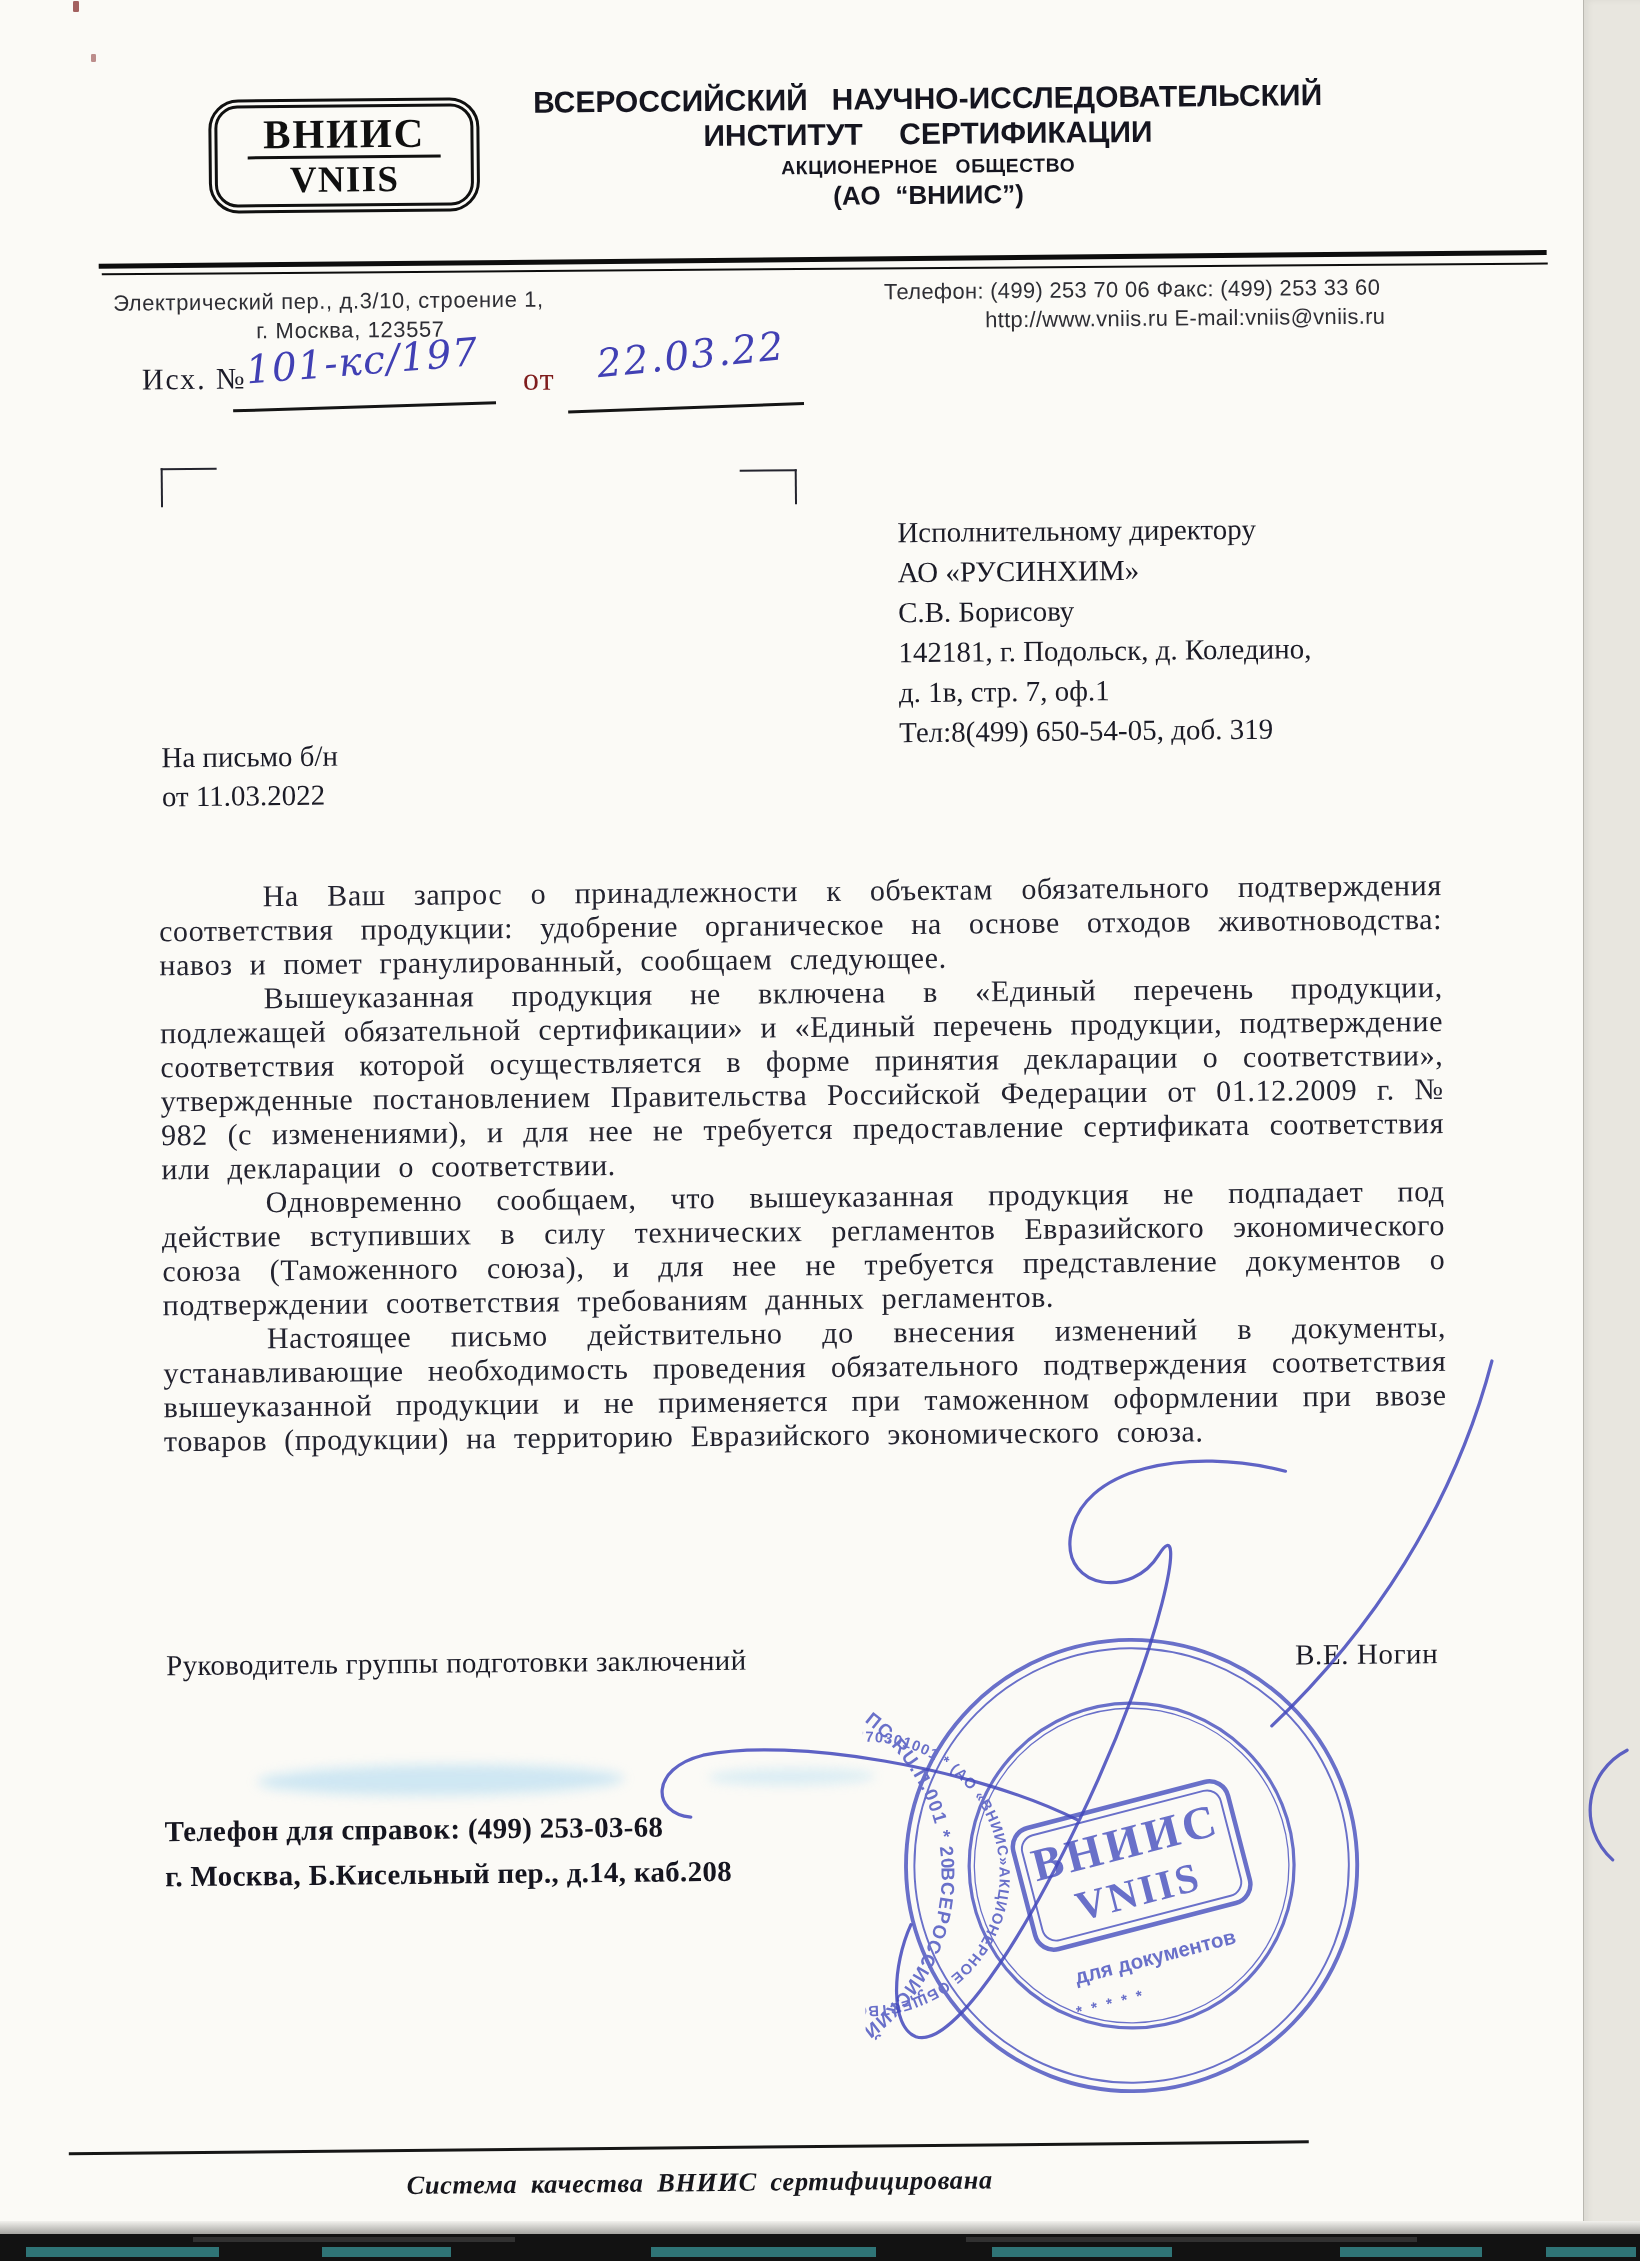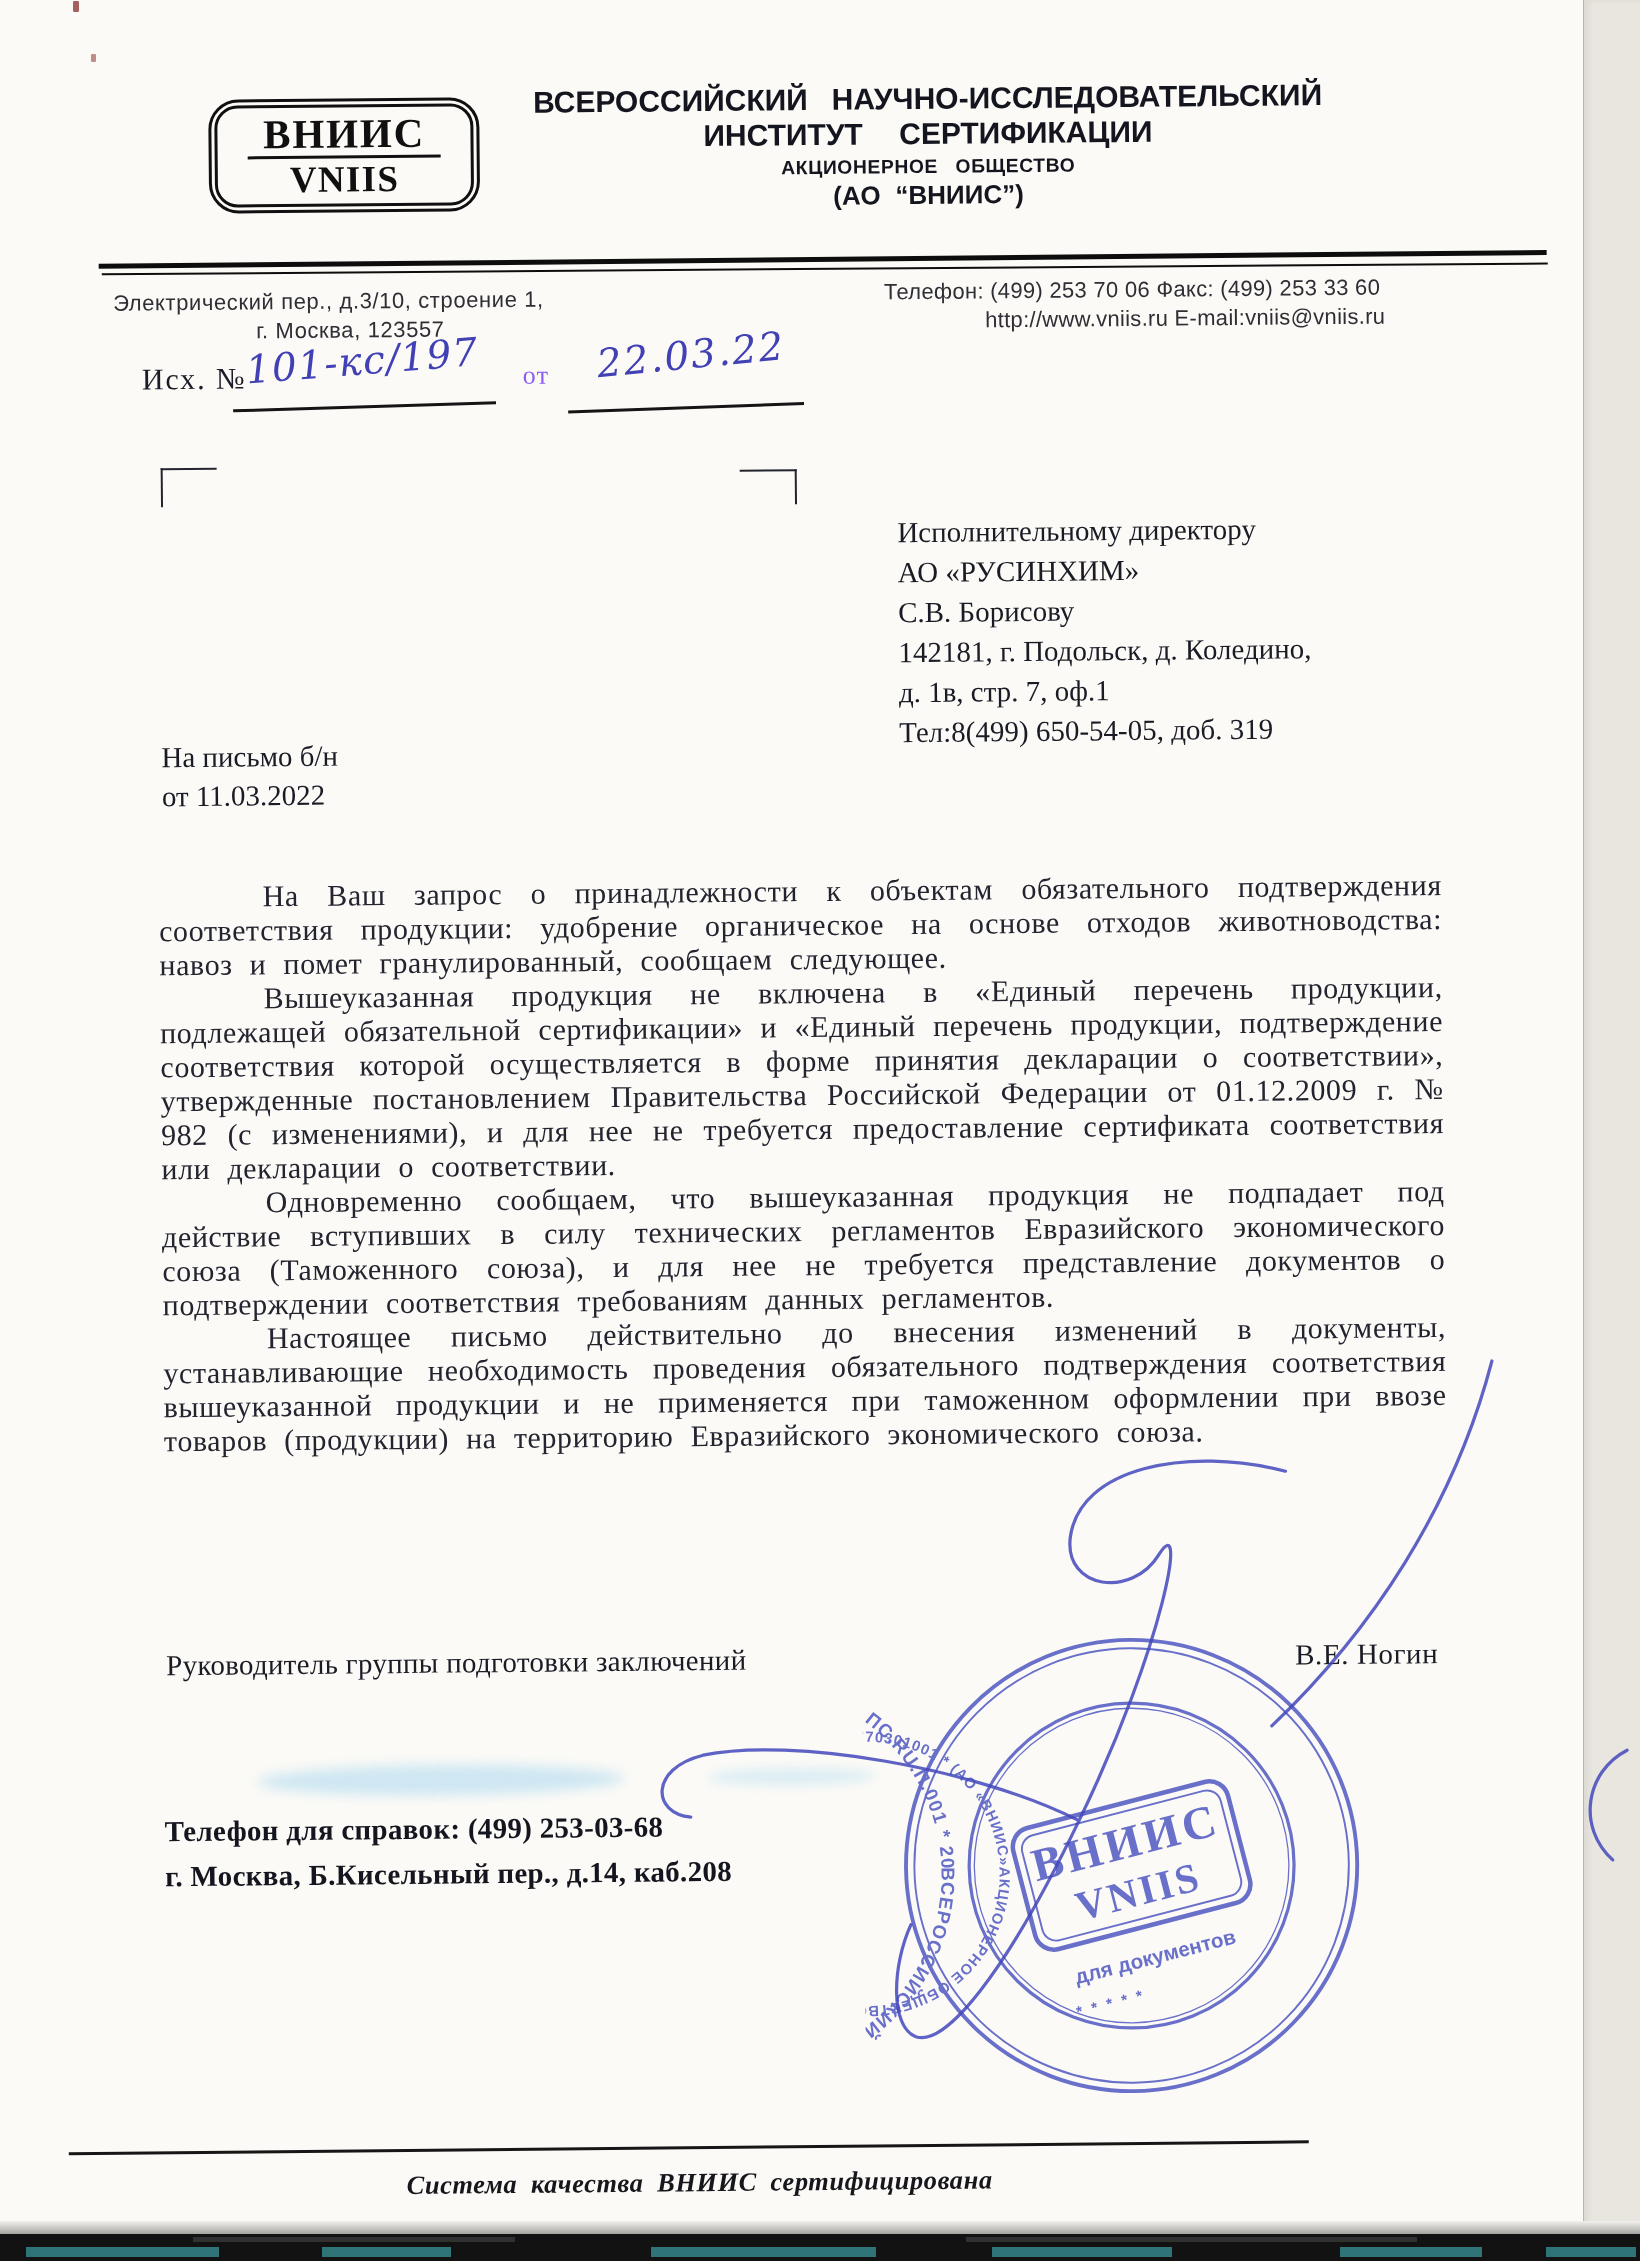--- a/index.html
+++ b/index.html
@@ -58,21 +58,21 @@
   .sender-phones { left:892px; top:278px; width:602px;
     font-family:"Liberation Sans", sans-serif; font-size:22px; line-height:29px;
     letter-spacing:0.3px; color:#2e2e34; }
   .sender-phones .c { text-align:center; }
 
   
   .ref-label { left:149px; top:356px; font-size:30px; letter-spacing:1.9px; color:#1c1c28; }
   .hand { font-family:"DejaVu Serif", serif; font-style:italic; color:#4140b4; }
   .ref-number { left:253px; top:334px; font-size:39px; letter-spacing:1.3px; transform:rotate(-4deg); }
   .ref-underline-1 { left:240px; top:401px; width:263px; height:2.6px; background:#151515; transform:rotate(-1.2deg); }
-  .ref-from { left:530px; top:358px; font-size:26px; letter-spacing:1.3px; color:#8b5cf6; }
+  .ref-from { left:530px; top:358px; font-size:32px; letter-spacing:1.3px; color:#7f1d1d; }
   .ref-date { left:604px; top:331px; font-size:39px; letter-spacing:1.9px; transform:rotate(-5deg); }
   .ref-underline-2 { left:575px; top:405px; width:236px; height:2.6px; background:#151515; transform:rotate(-1.5deg); }
 
   .corner-left { left:167px; top:462px; width:54px; height:37px;
     border-top:2.6px solid #24242e; border-left:2.6px solid #24242e; }
   .corner-right { left:746px; top:469px; width:55px; height:33px;
     border-top:2.6px solid #24242e; border-right:2.6px solid #24242e; }
 
   .recipient { left:903px; top:513px; width:509px; font-size:29px; line-height:40px; color:#1b1b26; }
 

